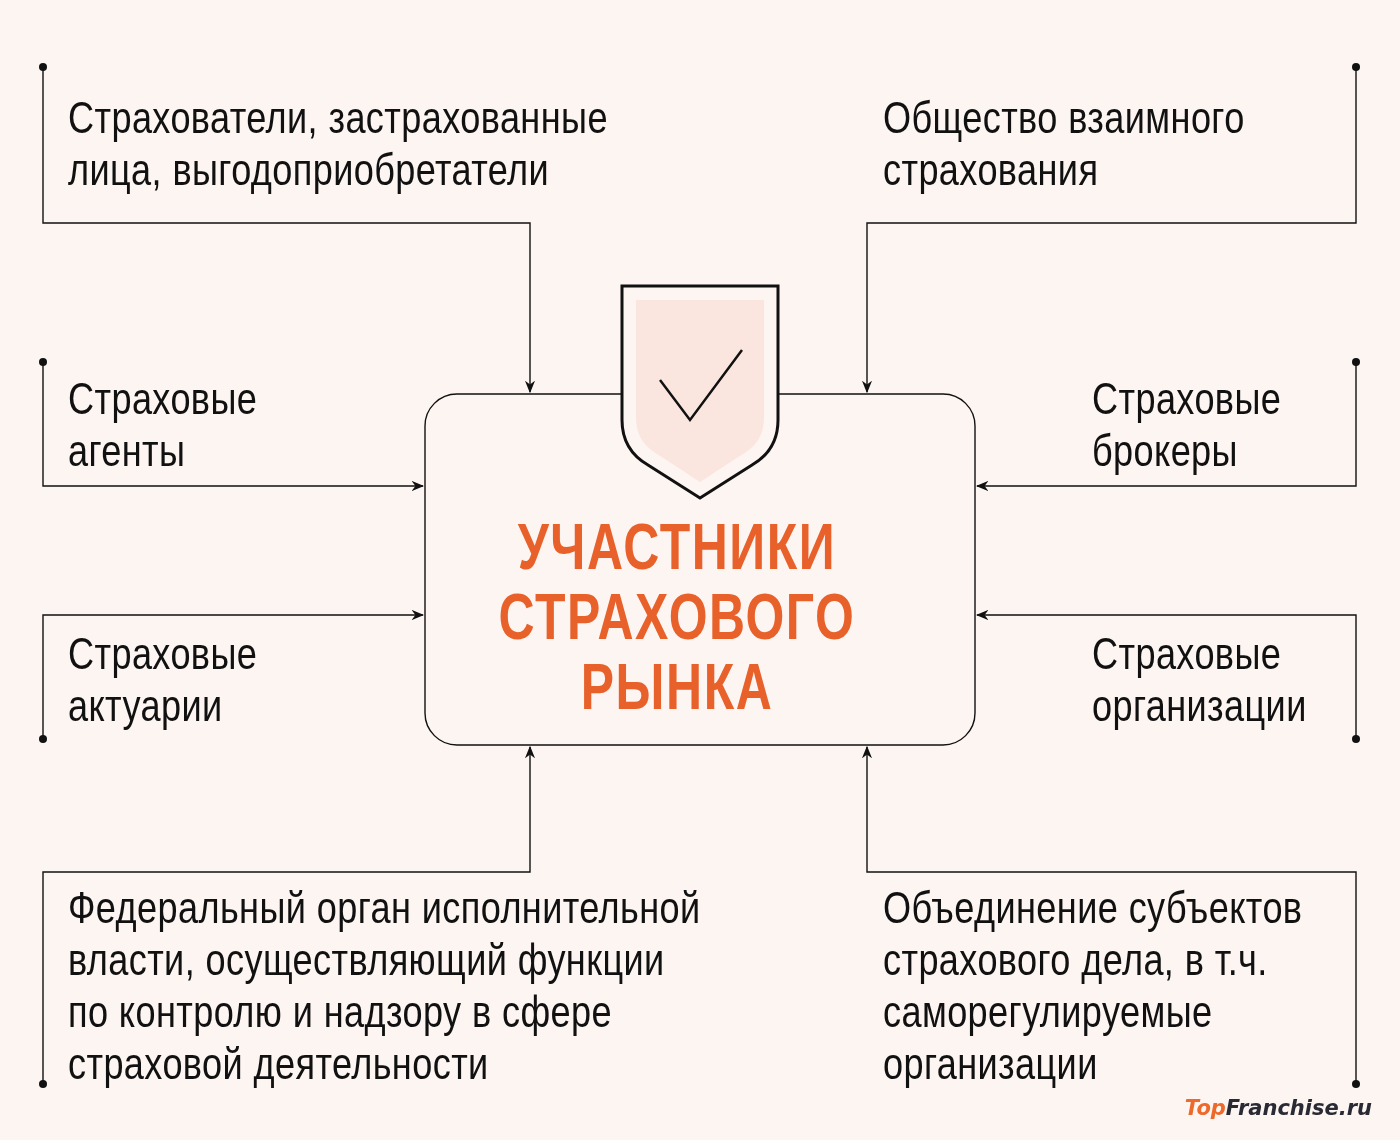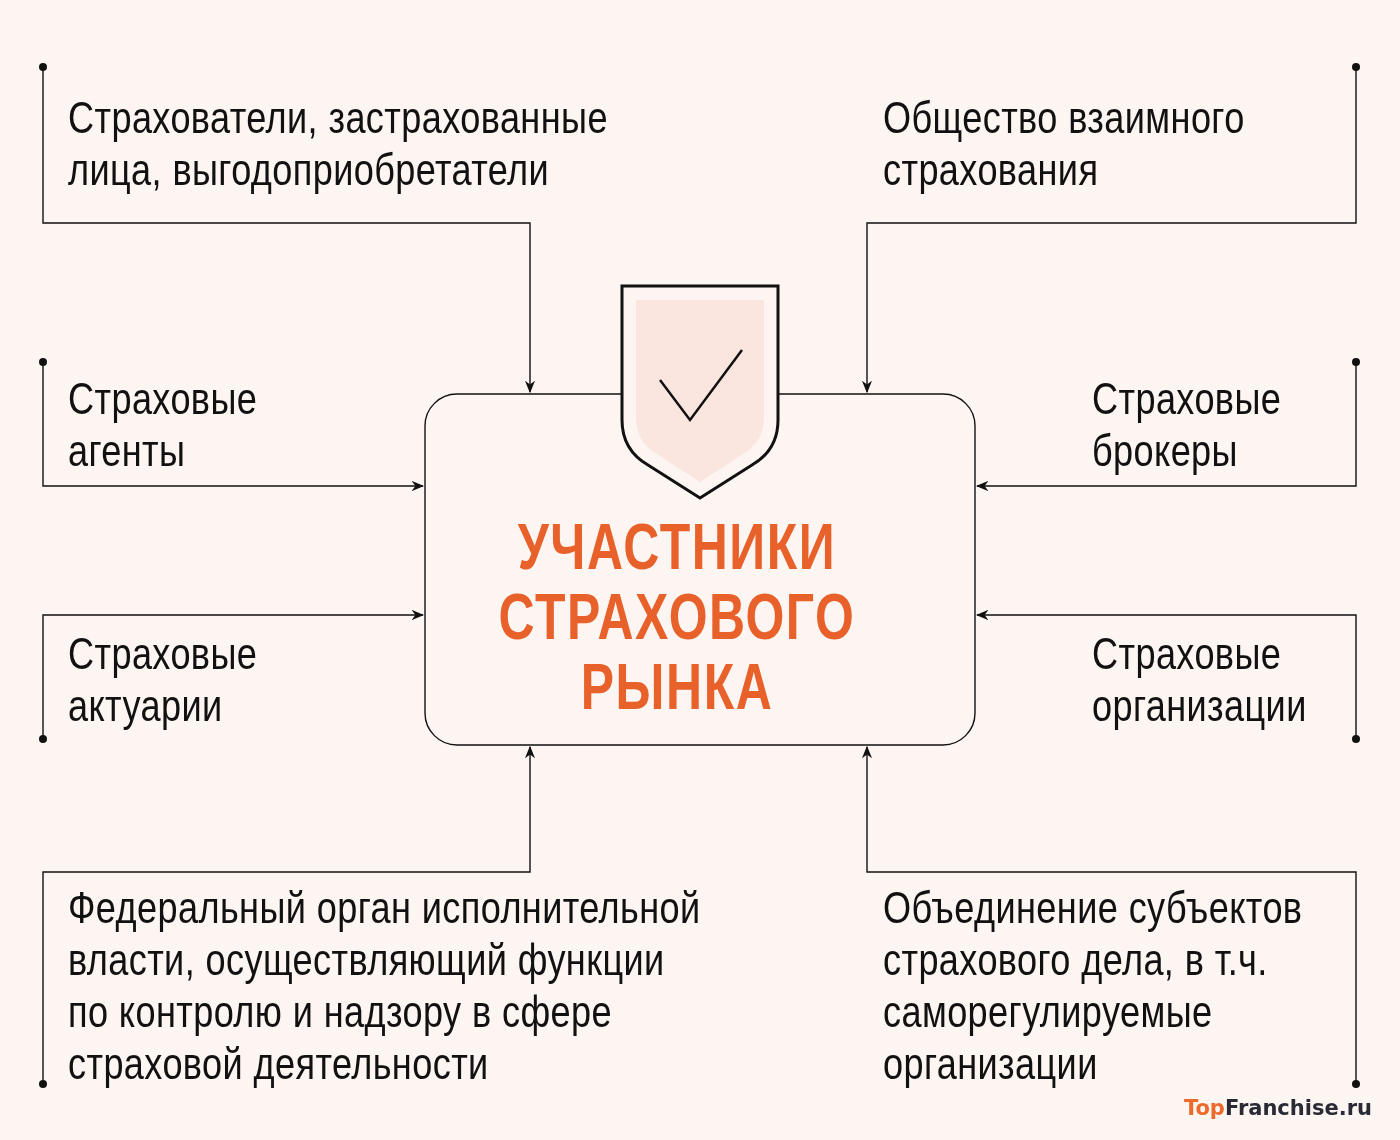--- a/index.html
+++ b/index.html
@@ -6,21 +6,21 @@
   body { width:1400px; height:1140px; background:#fdf5f2; position:relative; overflow:hidden;
          font-family:"Liberation Sans", sans-serif; color:#111; }
   svg.lines { position:absolute; left:0; top:0; }
   .label { position:absolute; font-family:"Liberation Sans", sans-serif; font-size:44px; line-height:52px;
            color:#111; transform:scaleX(0.82); transform-origin:left top; white-space:nowrap; letter-spacing:0.5px; }
   .label .ln { display:block; }
   .title { position:absolute; left:425px; width:504px; top:512px; text-align:center;
            color:#e8612a; font-family:"Liberation Sans", sans-serif; font-weight:bold;
            font-size:64px; line-height:70px; letter-spacing:2px; }
   .title .ln { display:block; transform:scaleX(0.78); }
-  .brand { position:absolute; right:28px; top:1096px; font-family:"DejaVu Sans", sans-serif; font-weight:bold; font-size:21px; }
+  .brand { position:absolute; right:28px; top:1096px; font-family:"DejaVu Sans", sans-serif; font-weight:bold; font-size:21px;font-style:italic; }
   .brand .a { color:#ee6a2a; }
   .brand .b { color:#2a2a35; }
 </style>
 </head>
 <body>
 
 <svg class="lines" width="1400" height="1140">
   <defs>
     <marker id="arr" viewBox="0 0 10 10" refX="9" refY="5" markerWidth="9" markerHeight="9" orient="auto-start-reverse">
       <path d="M0,1 L10,5 L0,9 L3,5 Z" fill="#111"></path>

